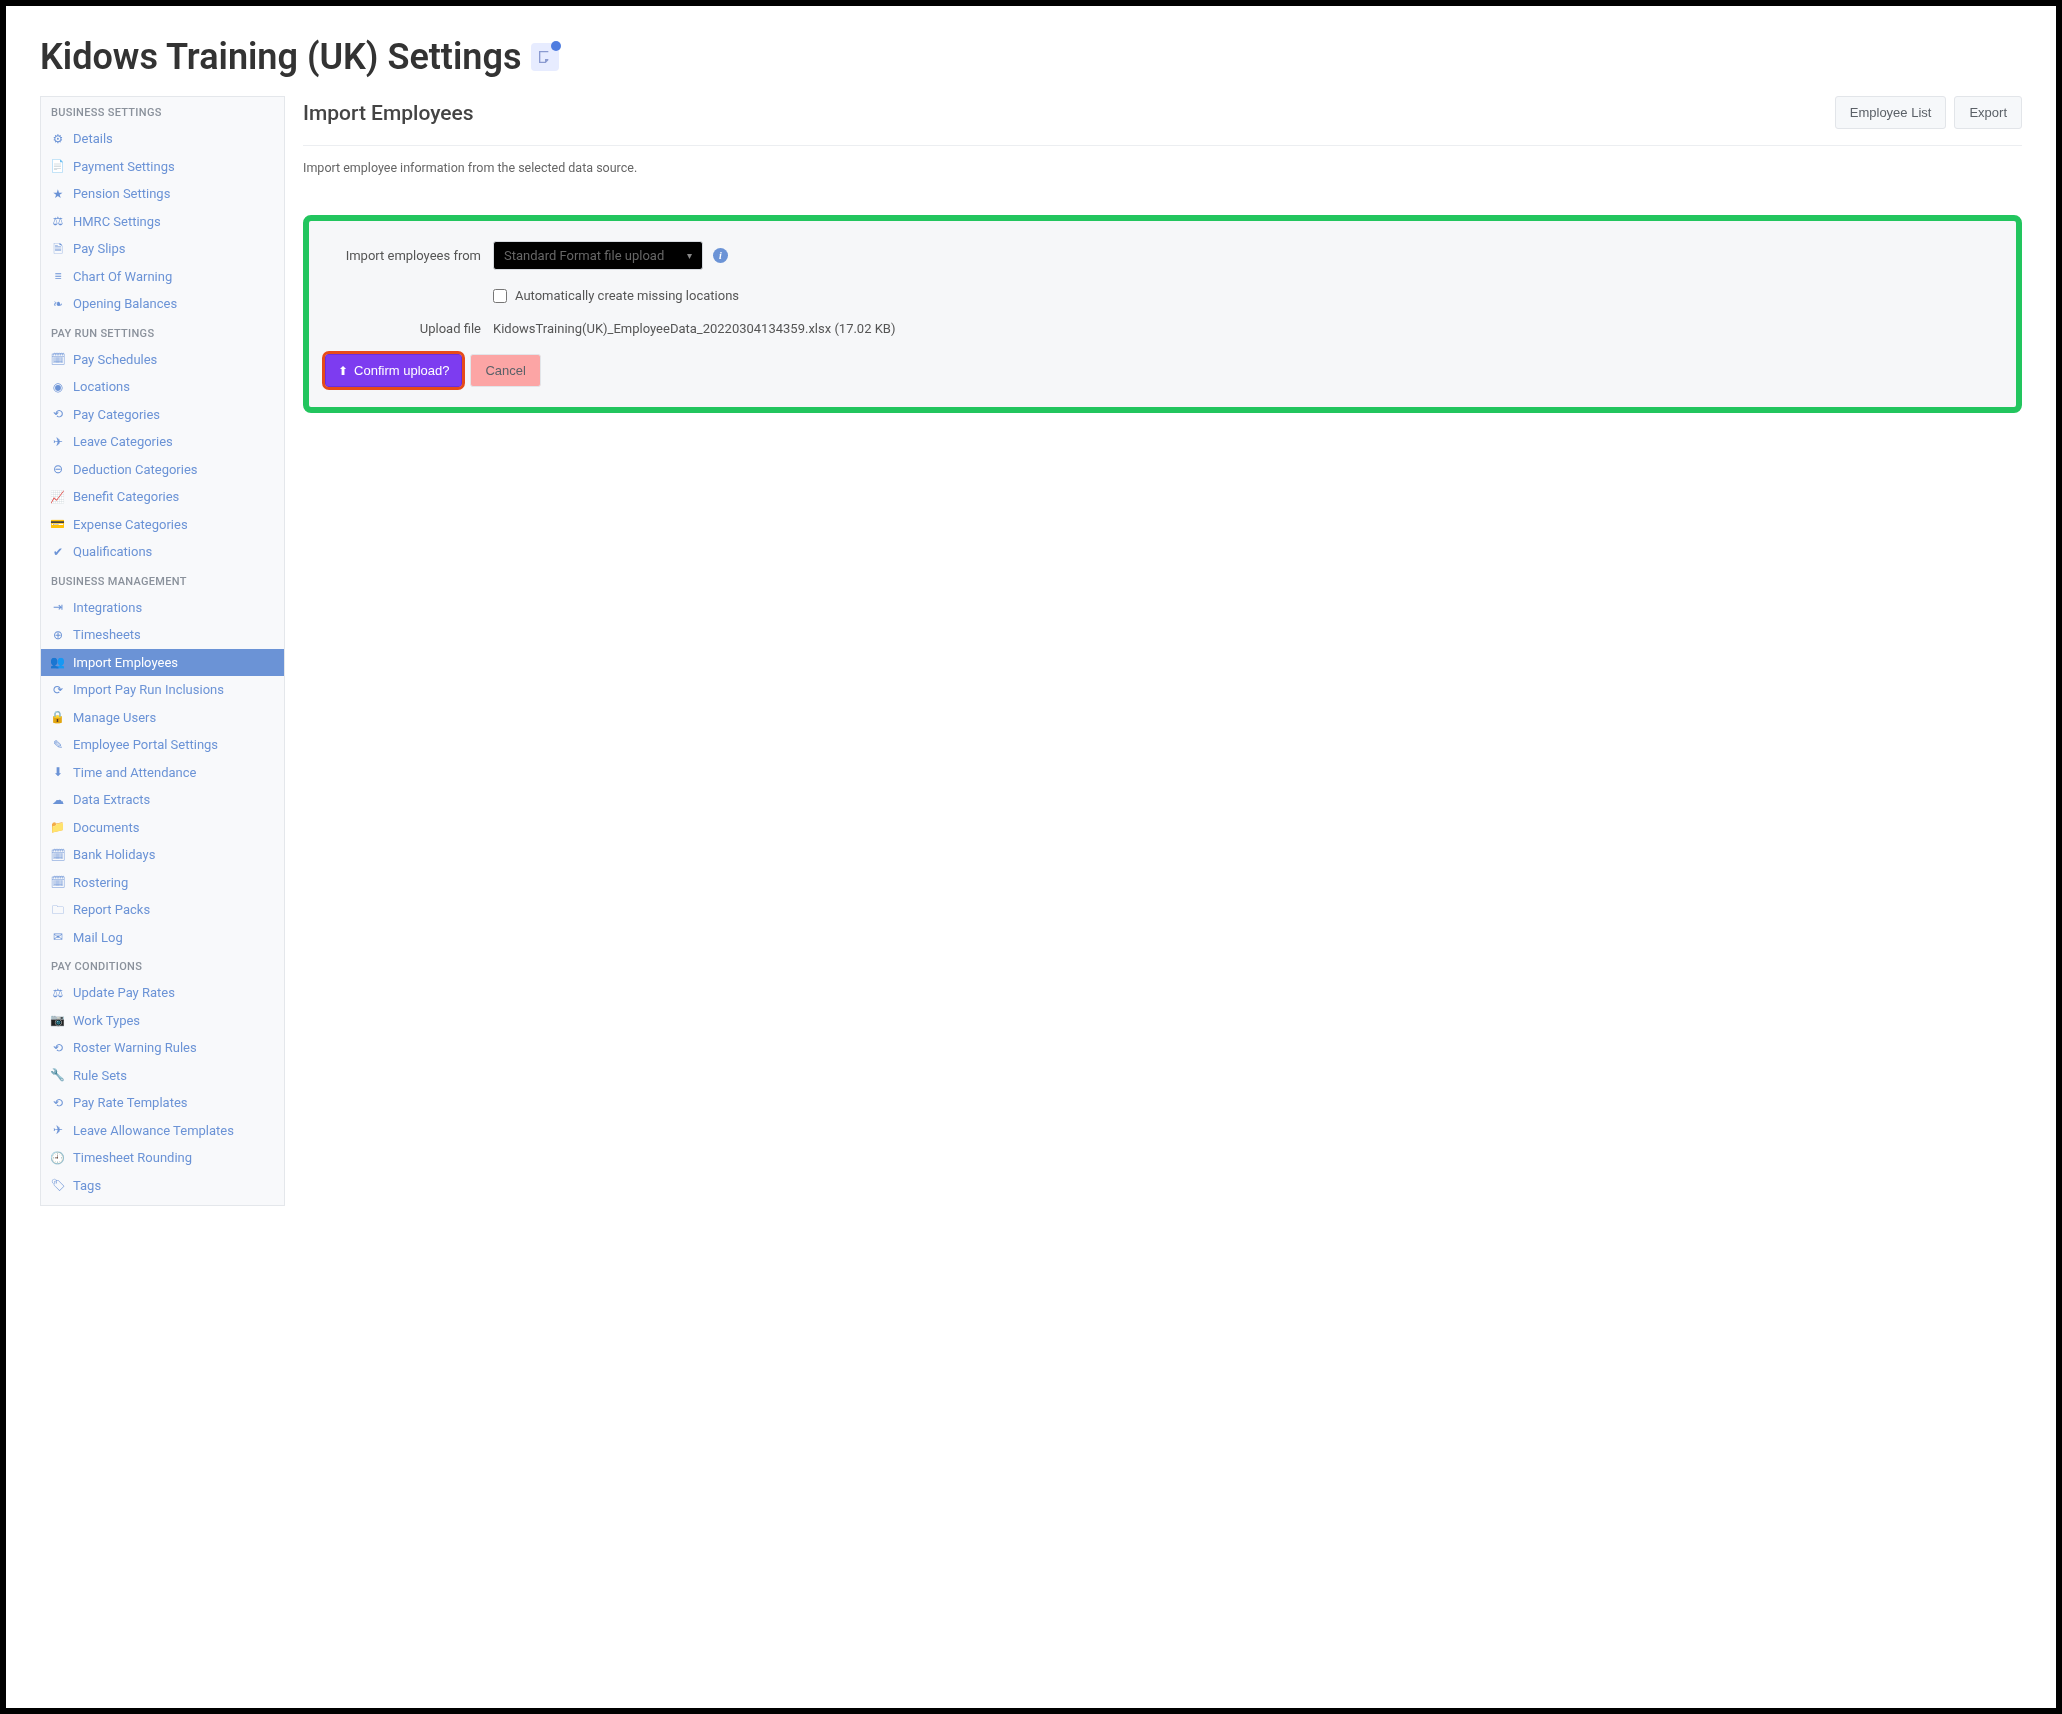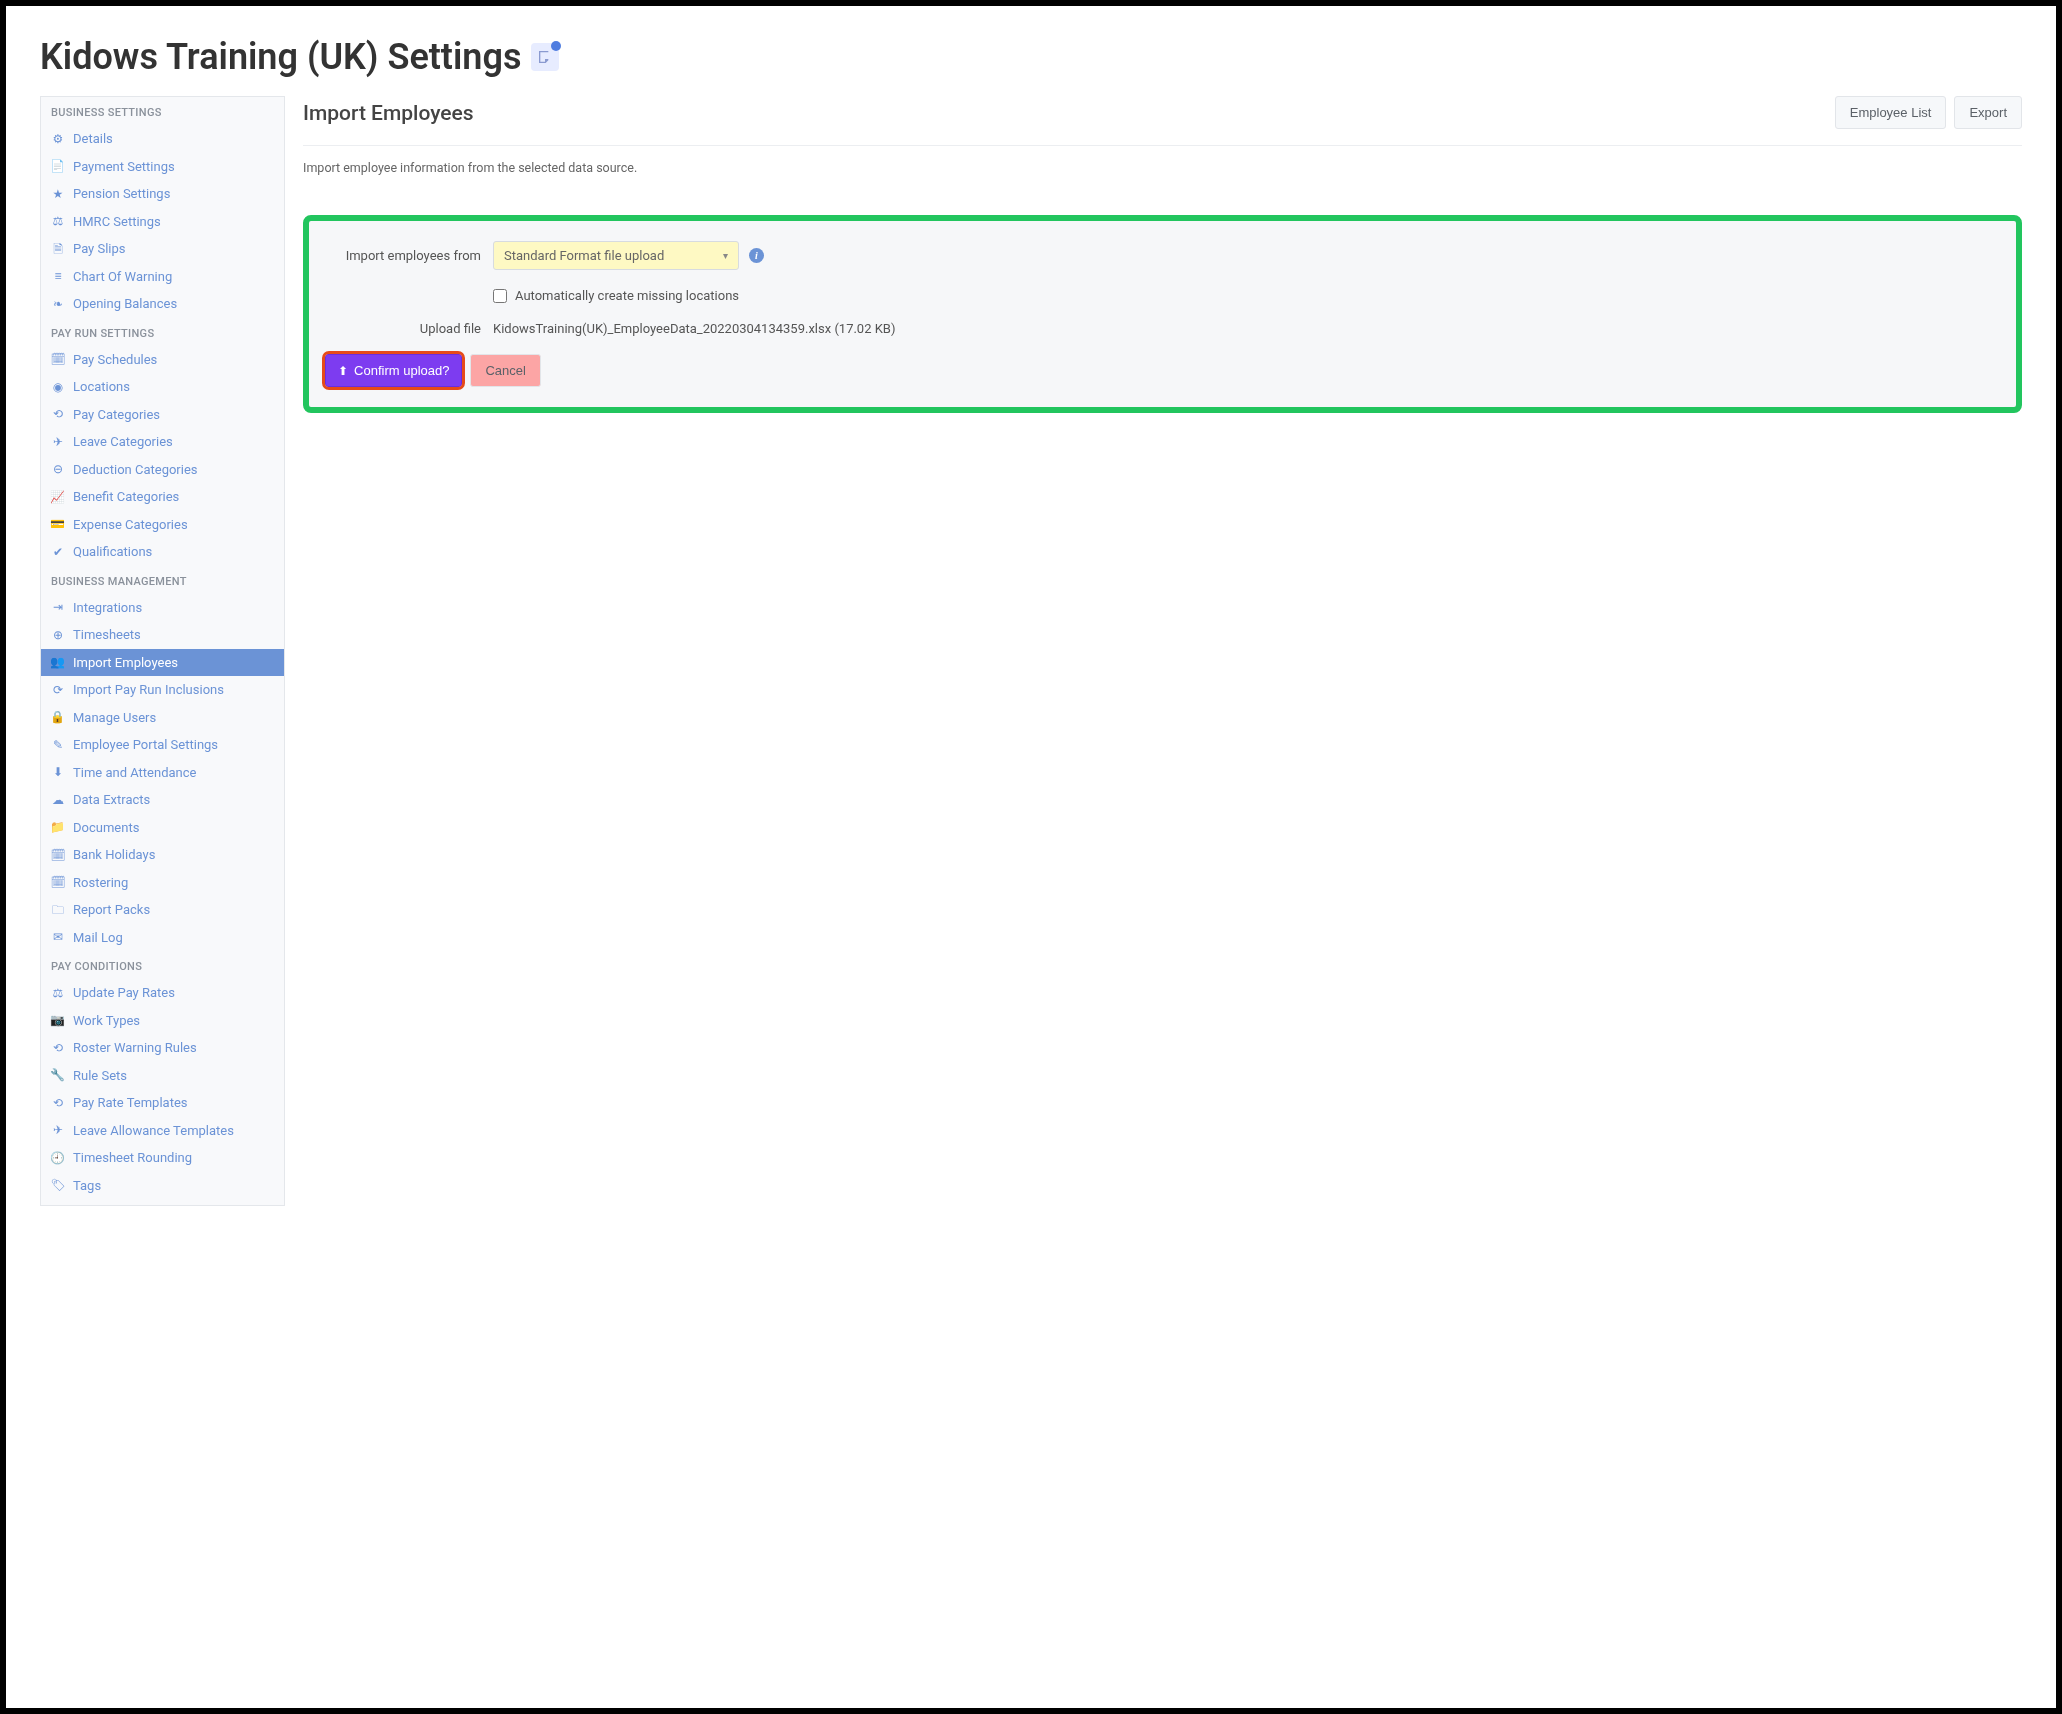--- a/index.html
+++ b/index.html
@@ -127,23 +127,23 @@
   }
   .form-label {
     width: 168px;
     text-align: right;
     padding-right: 12px;
     font-size: 13px;
     color: #555;
   }
   .form-field { display: flex; align-items: center; gap: 10px; flex: 1; }
   .select {
-    width: 246px;
+    width: 210px;
     border: 1px solid #d7dbe0;
-    background: #fef9c3;
+    background: #000000;
     border-radius: 3px;
     padding: 6px 10px;
     font-size: 13px;
     color: #666;
     display: flex;
     justify-content: space-between;
     align-items: center;
     cursor: pointer;
   }
   .caret { font-size: 10px; color: #888; }

